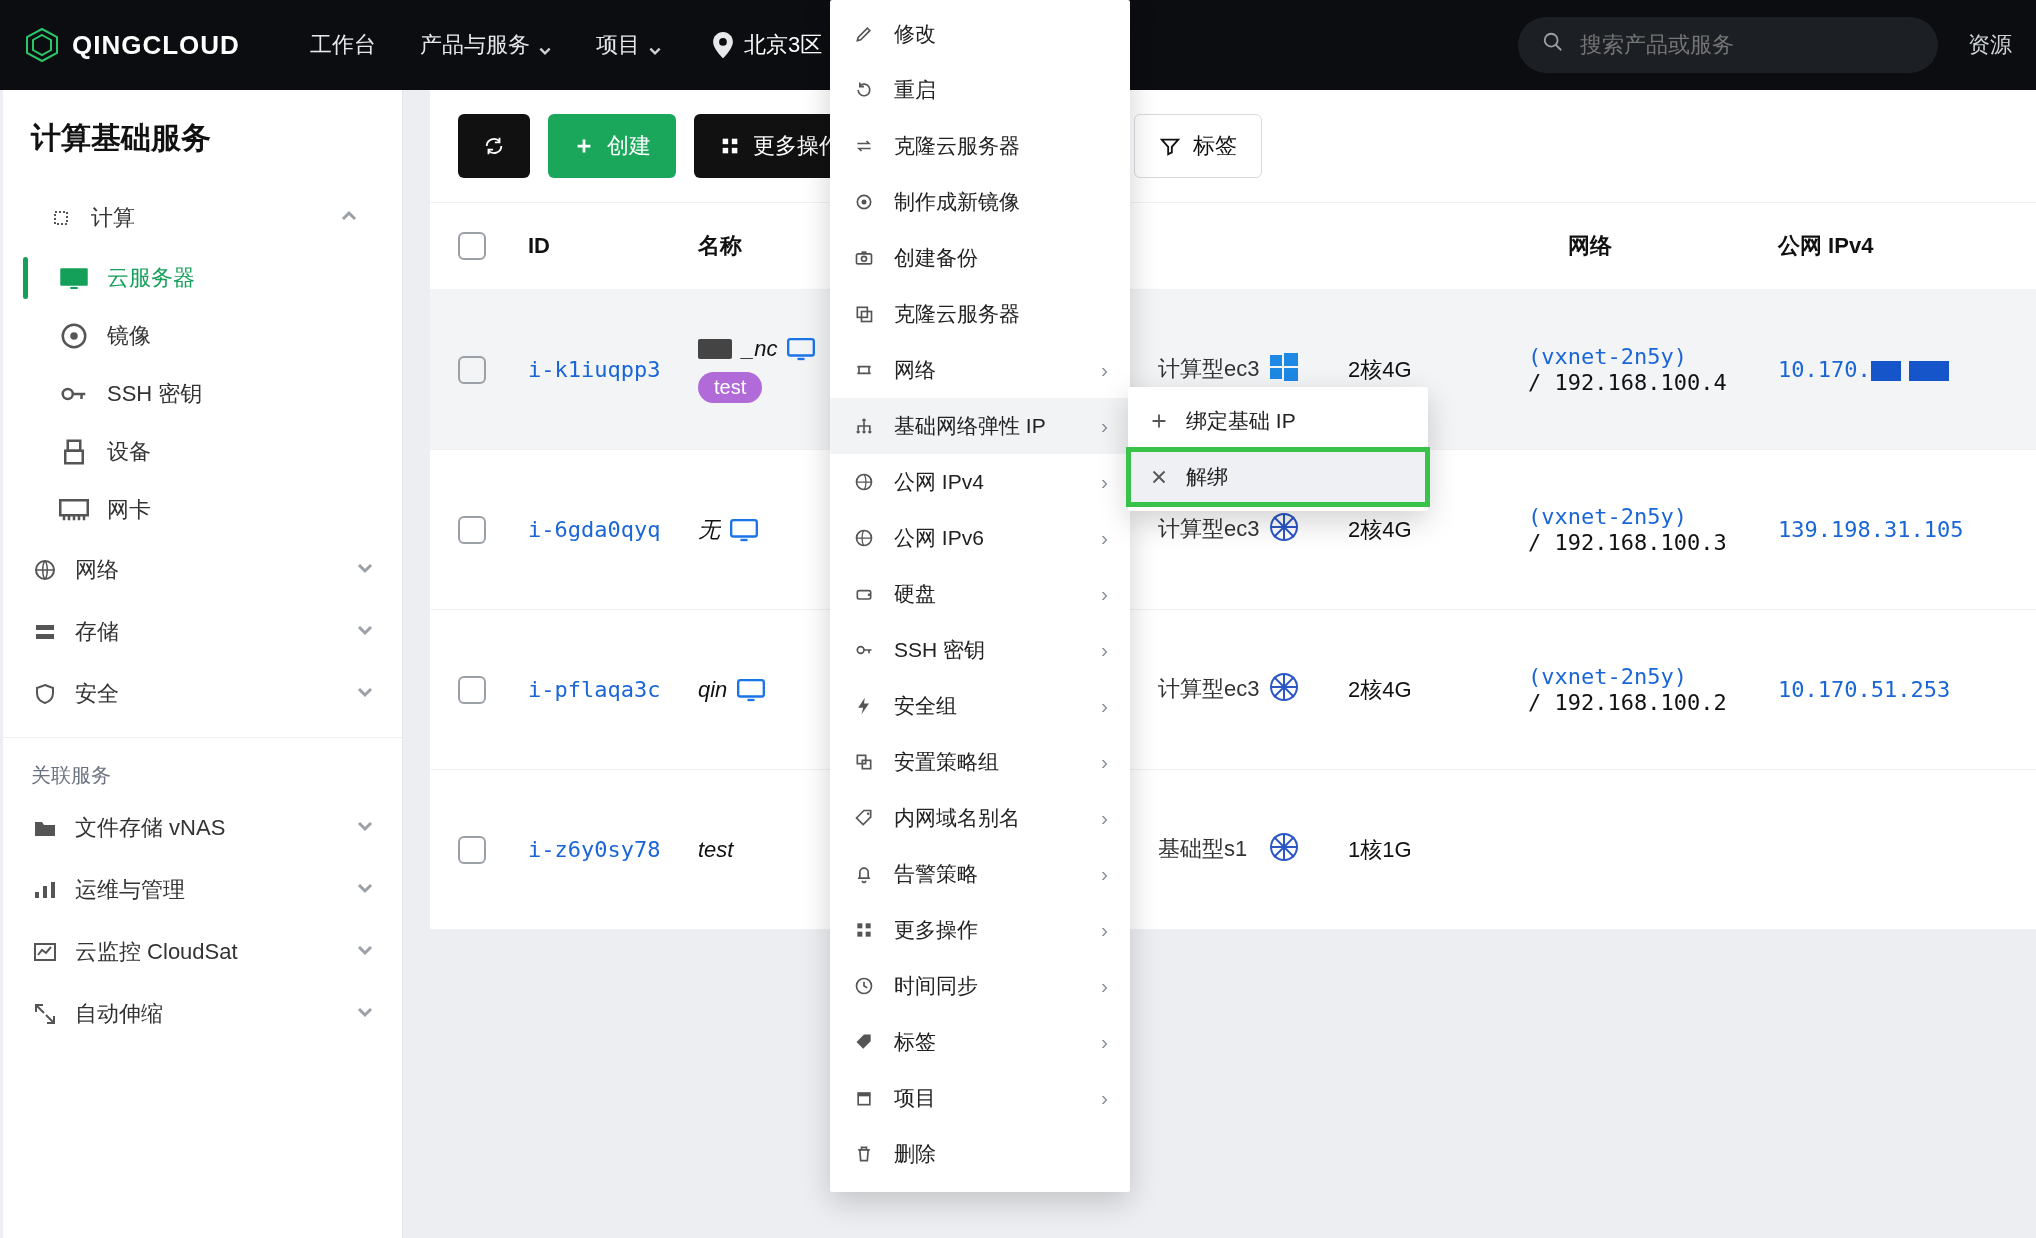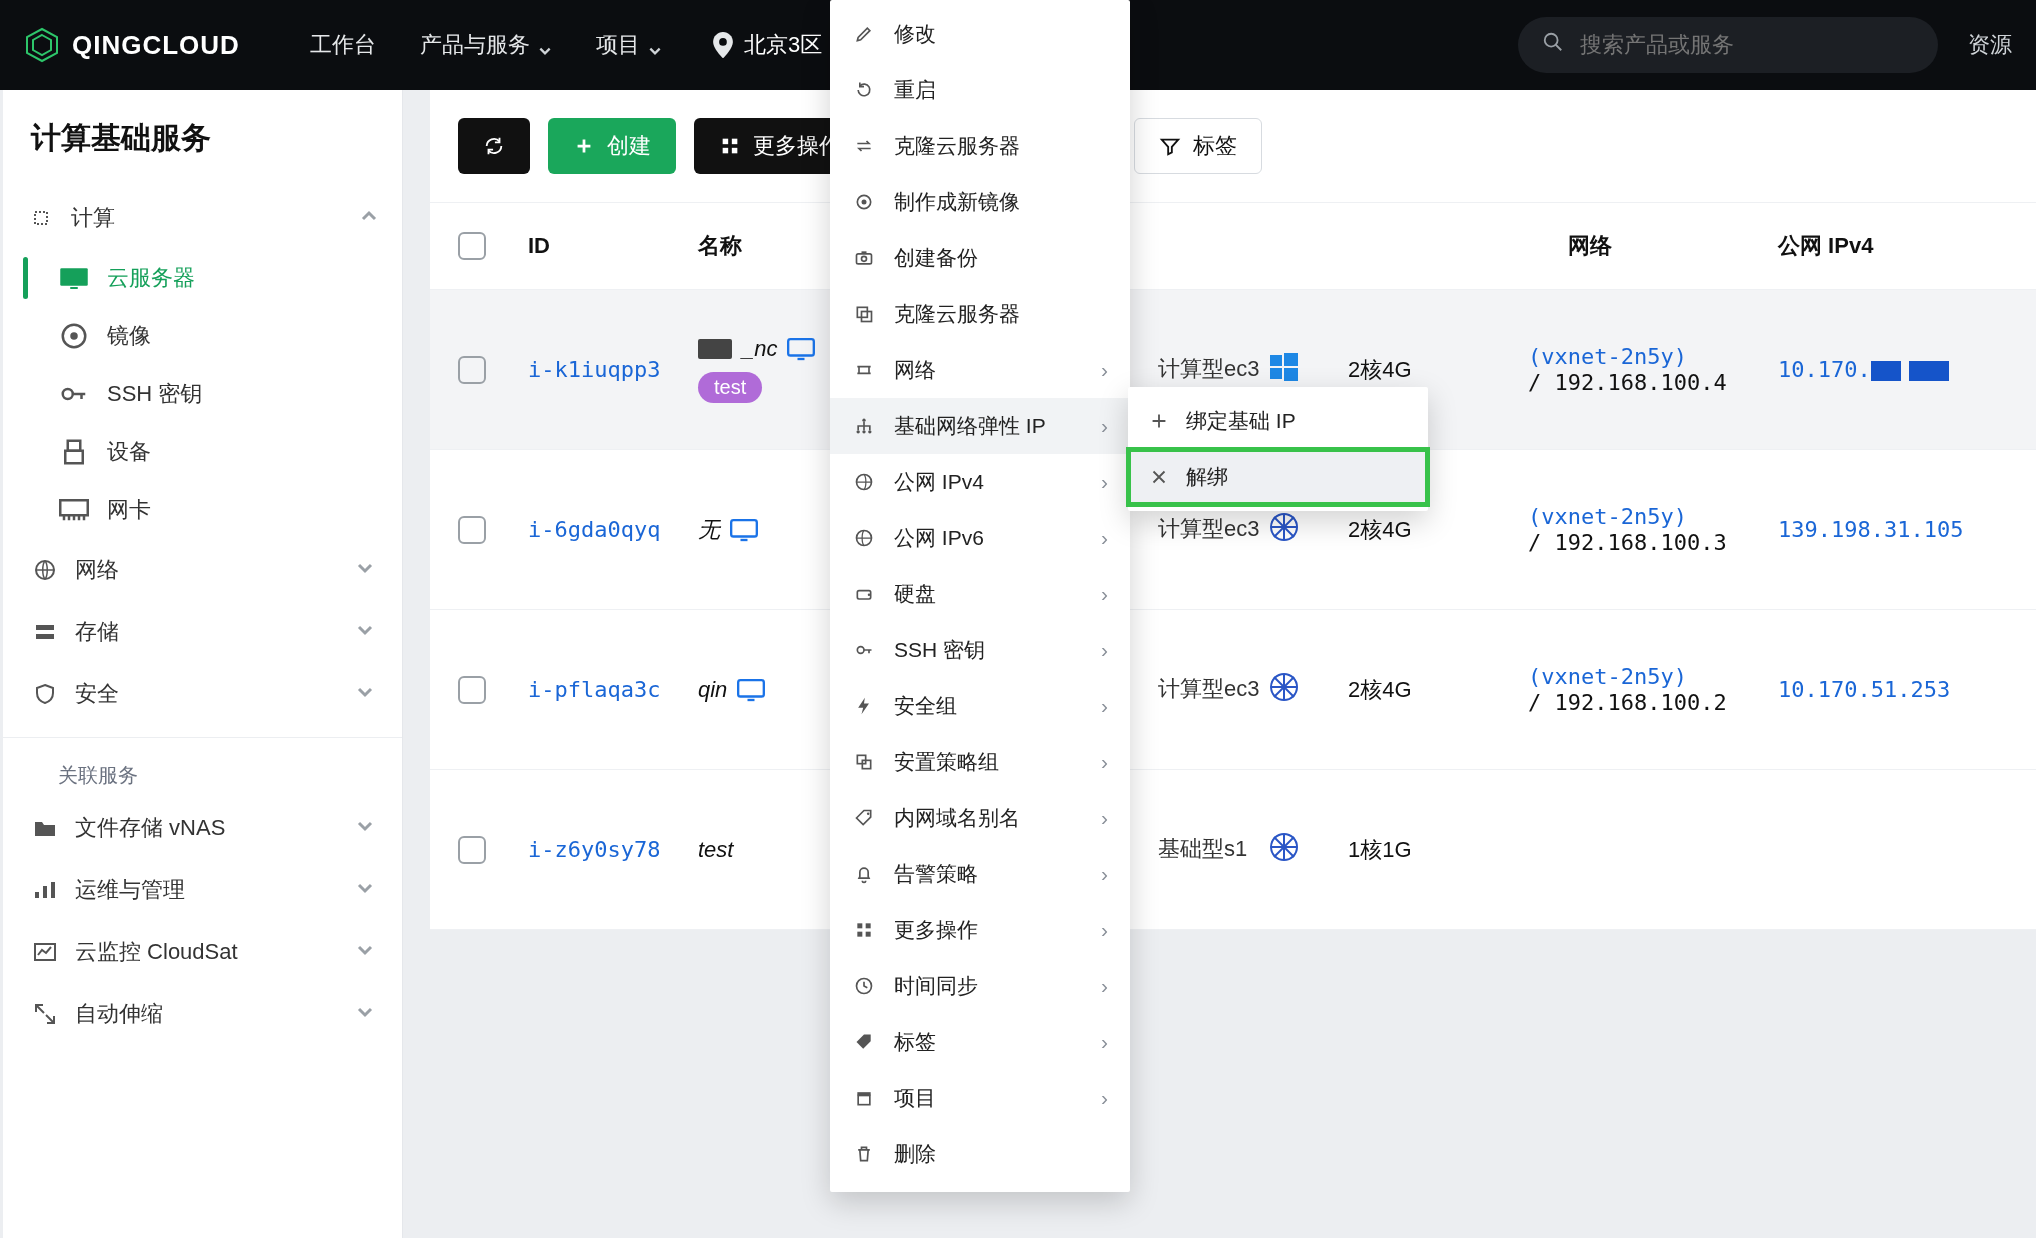--- a/index.html
+++ b/index.html
@@ -18,44 +18,44 @@
 .pin { width:22px; height:26px; }
 .search-wrap { margin-left:auto; display:flex; align-items:center; gap:30px; }
 .search { width:420px; height:56px; border-radius:28px; background:#1c1f24; display:flex; align-items:center; padding:0 24px; color:#9aa0a6; font-size:22px; gap:16px; }
 .search input { background:transparent; border:0; outline:0; color:#cbd0d6; font-size:22px; width:100%; }
 .resources { color:#cfd3d7; font-size:22px; }
 
 
 .sidebar { position:absolute; top:90px; left:3px; bottom:0; width:400px; background:#fff; border-right:1px solid #e5e7eb; padding:24px 0 0 0; overflow:hidden; }
 .sidebar h1 { font-size:30px; font-weight:700; padding:4px 28px 28px 28px; }
 .sb-group { }
-.sb-group-head { display:flex; align-items:center; padding:16px 24px; gap:16px; color:#333; cursor:pointer; }
+.sb-group-head { display:flex; align-items:center; padding:16px 44px; gap:16px; color:#333; cursor:pointer; }
 .sb-group-head .lbl { font-size:22px; }
 .sb-group-head .caret { margin-left:auto; color:#9aa0a6; }
 .sb-icon { width:28px; height:28px; color:#555; display:flex; align-items:center; justify-content:center; }
 .sb-icon svg { width:24px; height:24px; }
 .sb-items { padding-left:20px; }
 .sb-item { display:flex; align-items:center; gap:18px; padding:14px 20px 14px 36px; font-size:22px; color:#333; cursor:pointer; position:relative; }
 .sb-item.active { color:#15a05a; }
 .sb-item.active::before { content:""; position:absolute; left:0; top:8px; bottom:8px; width:5px; background:#15a05a; border-radius:3px; }
 .sb-item .ic { width:30px; height:22px; display:flex; align-items:center; color:#555; }
 .sb-item.active .ic { color:#15a05a; }
 .sb-divider { height:1px; background:#eceef1; margin:12px 0 4px 0; }
-.sb-related-title { padding:20px 28px 8px 28px; color:#6b7280; font-size:20px;margin-left:27px; }
+.sb-related-title { padding:20px 28px 8px 28px; color:#6b7280; font-size:20px; }
 
 
 .main { position:absolute; top:90px; left:400px; right:0; bottom:0; padding:0 0 0 30px; }
 
 .announce { background:#fff; height:86px; margin:0 0 30px 0; display:flex; align-items:center; padding:0 28px; gap:48px; font-size:22px; color:#333; }
 .announce .sep { width:1px; height:34px; background:#d7dbe0; }
 .announce .aitem { display:flex; align-items:center; gap:16px; cursor:pointer; }
 
 .panel { background:#fff全; }
 .toolbar { background:#fff; padding:24px 28px; display:flex; align-items:center; gap:18px; }
-.btn { height:56px; border-radius:6px; display:flex; align-items:center; padding:0 24px; font-size:22px; cursor:pointer; border:1px solid transparent; gap:12px; }
+.btn { height:64px; border-radius:6px; display:flex; align-items:center; padding:0 24px; font-size:22px; cursor:pointer; border:1px solid transparent; gap:12px; }
 .btn.dark { background:#111; color:#fff; }
 .btn.green { background:#1aa75b; color:#fff; }
 .btn.outline { background:#fff; border-color:#d7dbe0; color:#111; }
 .btn .ic { width:22px; height:22px; display:flex; align-items:center; justify-content:center; }
 .toolbar .searchpill { width:200px; height:64px; border:1px solid #d7dbe0; border-radius:32px; margin-left:18px; }
 .toolbar .tagbtn { margin-left:14px; }
 
 
 .table-wrap { background:#fff; }
 .thead { display:flex; align-items:center; height:88px; padding:0 28px; color:#111; font-weight:700; font-size:22px; border-top:1px solid #eef0f3; border-bottom:1px solid #eef0f3; }

